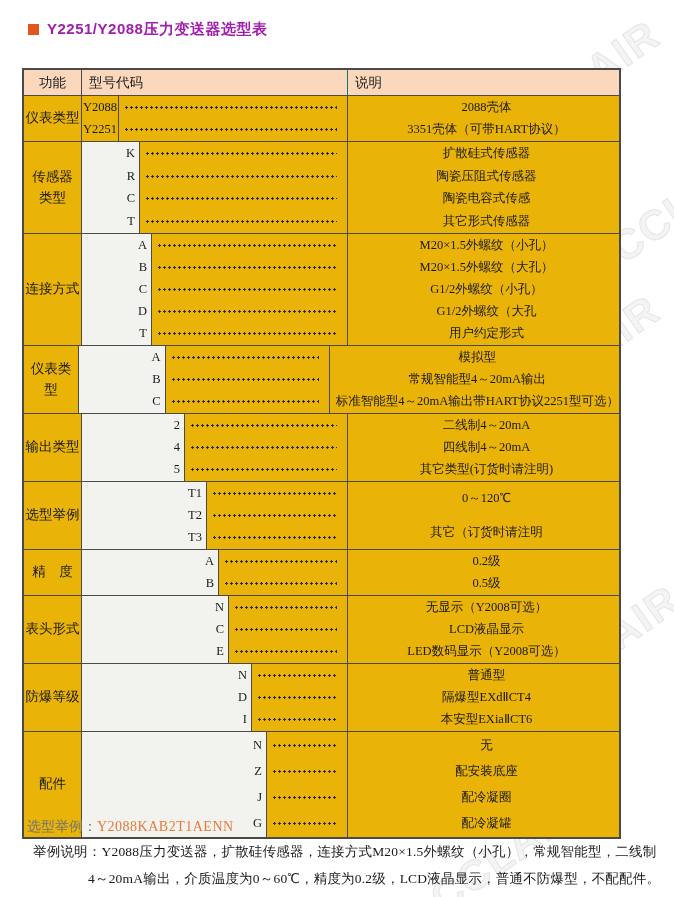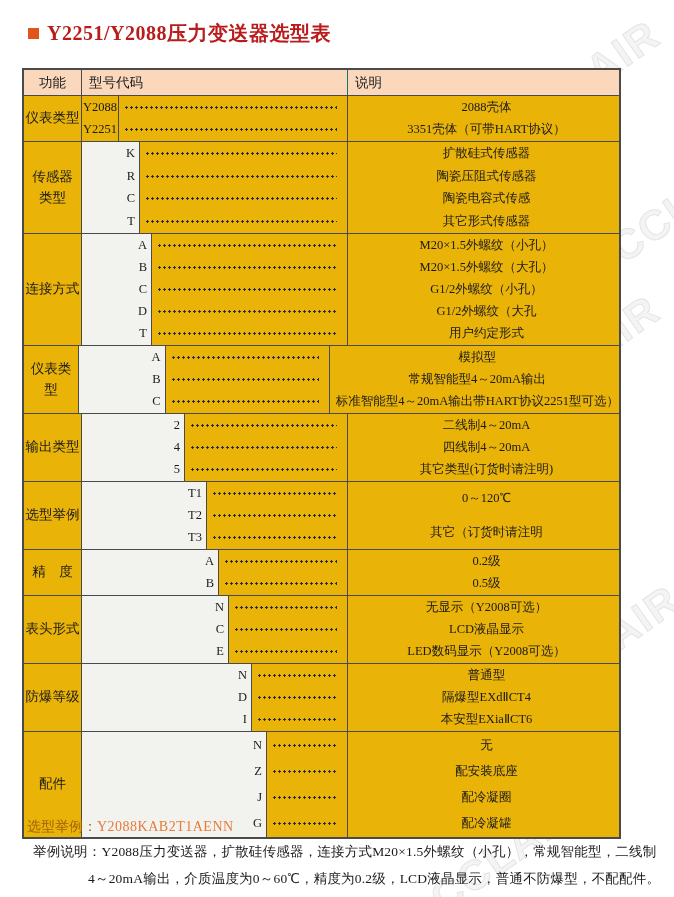--- a/index.html
+++ b/index.html
@@ -11,21 +11,21 @@
   .watermark {
     position:absolute; font-family:"Liberation Sans", sans-serif;
     font-weight:bold; font-size:42px; letter-spacing:2px;
     color:rgba(186,186,186,0.16);
     -webkit-text-stroke:1px rgba(176,176,176,0.28);
     transform:rotate(-35deg); pointer-events:none; user-select:none;
   }
   
   .title-bar { position:absolute; left:28px; top:20px; display:flex; align-items:center; gap:8px; z-index:2; }
   .title-square { width:11px; height:11px; background:#e2551c; }
-  .title-text { font-family:Liberation Serif, serif; font-weight:bold; font-size:20px; color:#b91c1c; letter-spacing:0.5px; }
+  .title-text { font-family:Liberation Sans, sans-serif; font-weight:bold; font-size:15px; color:#a21caf; letter-spacing:0.5px; }
 
   
   .sel-table { position:absolute; left:22px; top:68px; width:595px; border:2px solid #4a4a4a; background:#eab308; z-index:2; }
   .t-header { display:flex; height:25px; background:#fbd8bb; border-bottom:1px solid #4a4a4a; font-size:13.5px; }
   .h-func { width:58px; box-sizing:border-box; border-right:1px solid #4a4a4a; display:flex; align-items:center; justify-content:center; }
   .h-code { width:266px; box-sizing:border-box; border-right:1px solid #0f766e; display:flex; align-items:center; padding-left:7px; }
   .h-desc { flex:1; display:flex; align-items:center; padding-left:7px; }
 
   .t-row { display:flex; border-bottom:1px solid #4a4a4a; }
   .t-row:last-child { border-bottom:none; }
@@ -44,21 +44,21 @@
   .code { font-size:12.5px; white-space:nowrap; }
   .leader {
     flex:1; height:3px; margin:0 10px 0 5px; align-self:center;
     background-image:radial-gradient(circle, #2b2b2b 1.05px, rgba(0,0,0,0) 1.3px);
     background-size:5px 3px; background-repeat:repeat-x; background-position:left center;
   }
   .desc { font-size:12.5px; white-space:nowrap; }
 
   
   .example-line { position:absolute; left:27px; top:818px; font-size:14px; z-index:2; }
-  .example-label { color:#a16207; }
+  .example-label { color:#737373; }
   .example-model { color:#e87a3a; letter-spacing:0.5px; }
   .note-line1 { position:absolute; left:33px; top:843px; font-size:13.5px; letter-spacing:0.2px; white-space:nowrap; z-index:2; }
   .note-line2 { position:absolute; left:88px; top:870px; font-size:13.5px; letter-spacing:0.2px; white-space:nowrap; z-index:2; }
 </style>
 </head>
 <body>
 
 <div id="watermarks">
     <div class="watermark" style="left: 30px; top: 190px;">CCLAIR</div>
     <div class="watermark" style="left: 260px; top: 120px;">CCLAIR</div>

